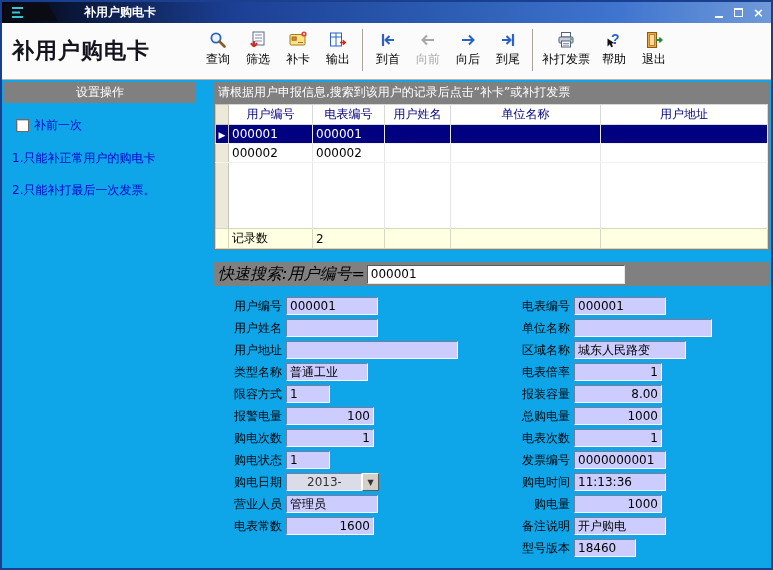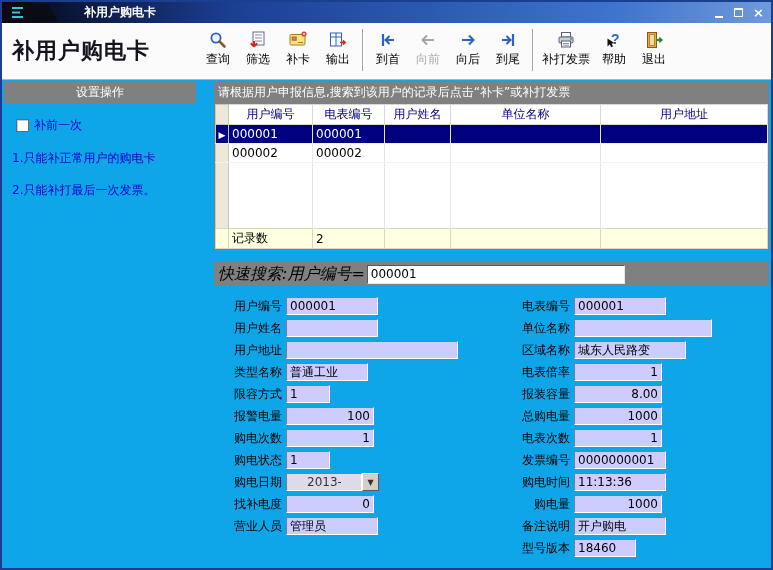--- a/index.html
+++ b/index.html
@@ -362,26 +362,26 @@
               <input class="fin w44" value="1" style="">
             </div>
           <div class="frow">
             <span class="flabel">购电日期</span>
             <span class="combo">
               <input class="combo-val" value="2013-05-25" style="">
               <span class="combo-btn">▼</span>
             </span>
           </div>
           <div class="frow">
-              <span class="flabel">找补电度</span>
-              <input class="fin num w88" value="0" style="">
-            </div>
-          <div class="frow">
               <span class="flabel">营业人员</span>
               <input class="fin w78" value="管理员" style="">
+            </div>
+          <div class="frow">
+              <span class="flabel">电表常数</span>
+              <input class="fin num w88" value="1600" style="">
             </div>
         </div>
 
         <div class="fcol right">
           <div class="frow">
               <span class="flabel">电表编号</span>
               <input class="fin w92" value="000001" style="">
             </div>
           <div class="frow">
               <span class="flabel">单位名称</span>

